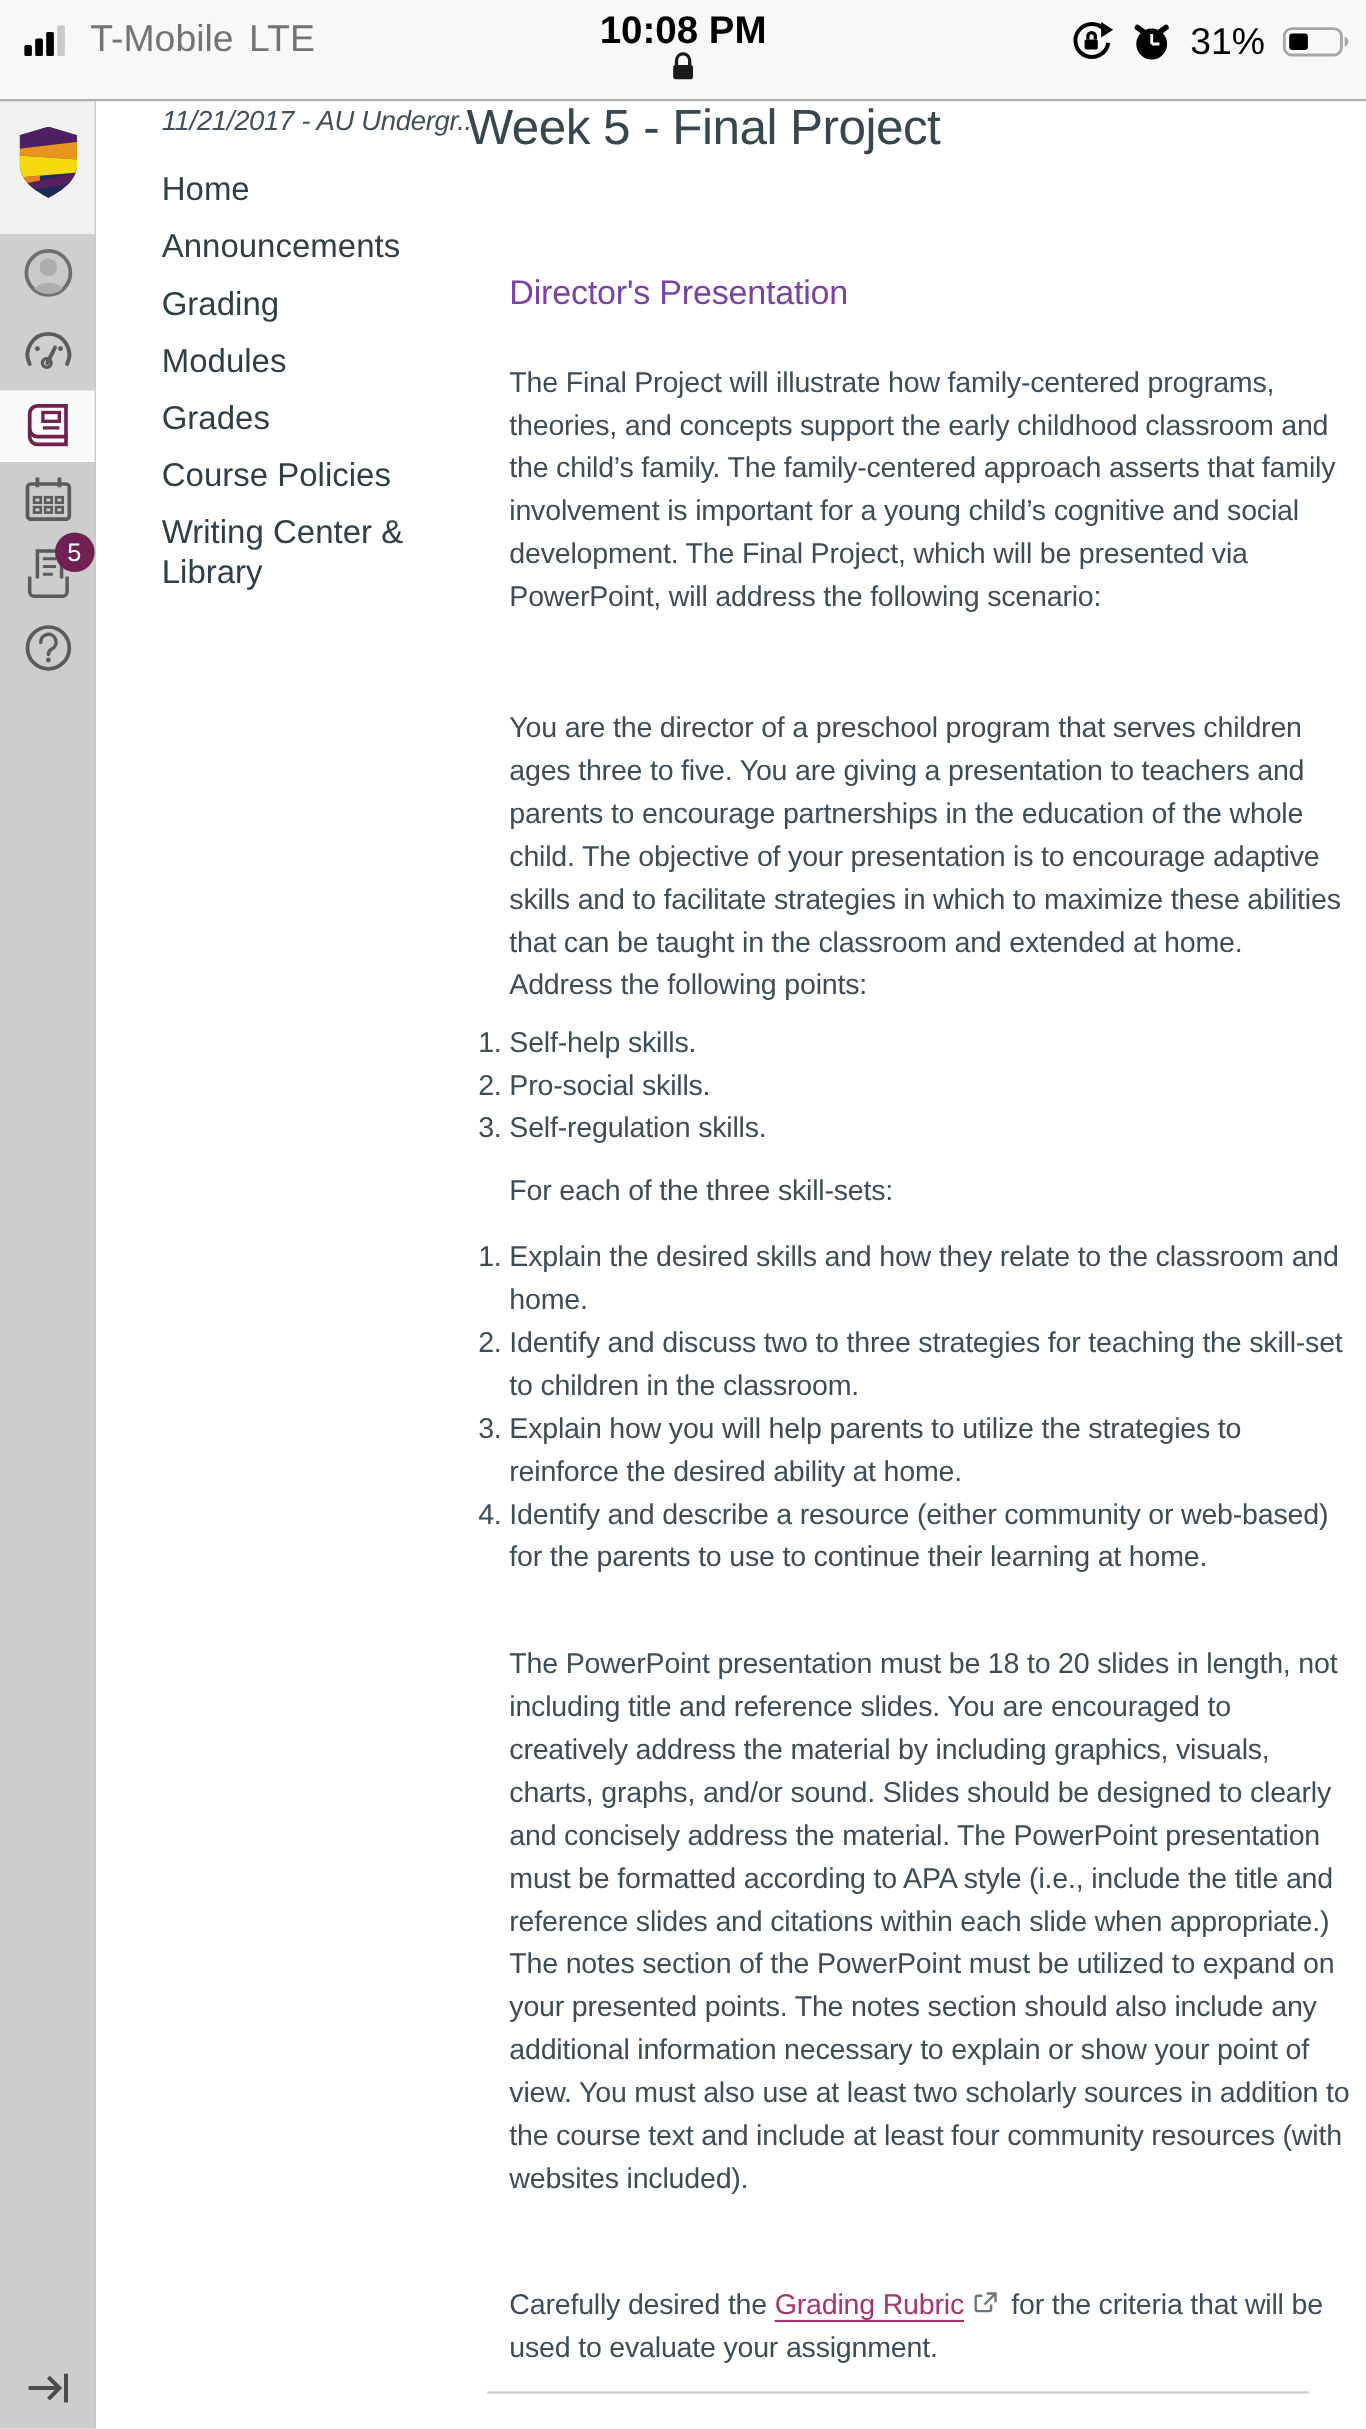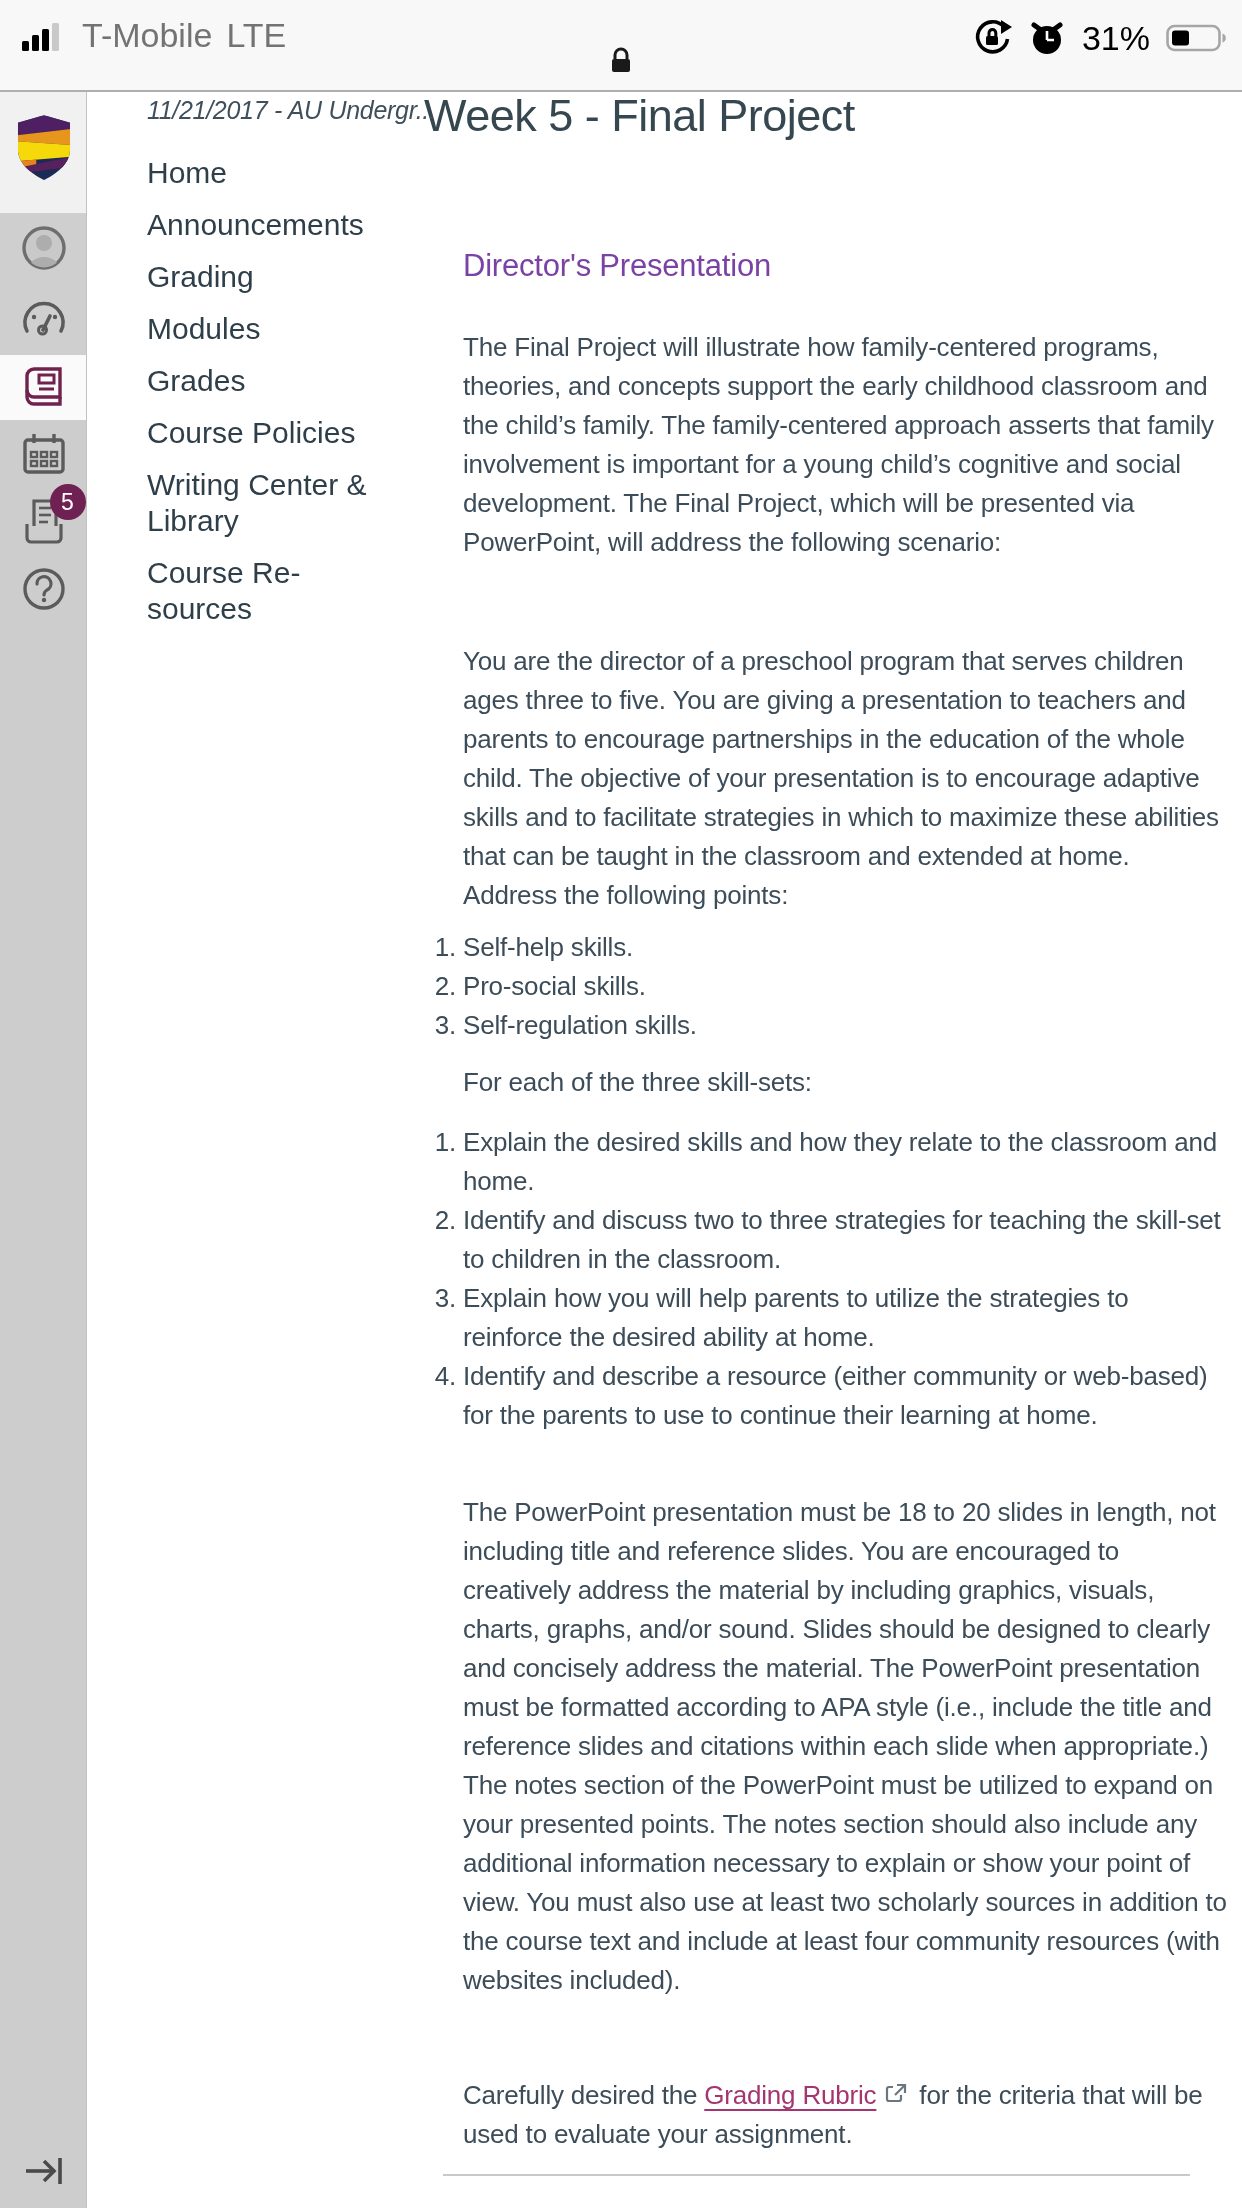--- a/index.html
+++ b/index.html
@@ -109,20 +109,21 @@
         <rect x="0" y="21" width="7" height="10" rx="1.5" fill="#000"></rect>
         <rect x="10" y="15" width="7" height="16" rx="1.5" fill="#000"></rect>
         <rect x="20" y="9" width="7" height="22" rx="1.5" fill="#000"></rect>
         <rect x="30" y="3" width="7" height="28" rx="1.5" fill="#C9C9C9"></rect>
       </svg>
     </span>
     <span>T-Mobile</span>
     <span style="margin-left:0;">LTE</span>
   </div>
 
+  <div class="sb-time">10:08 PM</div>
 
   <div class="sb-url">
     <span>
       <svg width="22" height="28" viewBox="0 0 22 28">
         <path d="M5 13 V9 a6 6 0 0 1 12 0 v4" stroke="#1a1a1a" stroke-width="3" fill="none"></path>
         <rect x="2" y="13" width="18" height="13" rx="2" fill="#1a1a1a"></rect>
       </svg>
     </span>
   </div>
 
@@ -277,22 +278,20 @@
 <div class="course-nav">
   <div class="cn-date">11/21/2017 - AU Undergr...</div>
   <div class="cn-item">Home</div>
   <div class="cn-item">Announcements</div>
   <div class="cn-item">Grading</div>
   <div class="cn-item">Modules</div>
   <div class="cn-item">Grades</div>
   <div class="cn-item">Course Policies</div>
   <div class="cn-item">Writing Center &amp;
 Library</div>
-  <div class="cn-item">Course Re-
-sources</div>
 </div>
 
 <div class="main">
   <h1 class="page-title">Week 5 - Final Project</h1>
 
   <h3 class="blk section-heading">Director's Presentation</h3>
 
   <p class="blk p1">The Final Project will illustrate how family-centered programs, theories, and concepts support the early childhood classroom and the child’s family. The family-centered approach asserts that family involvement is important for a young child’s cognitive and social development. The Final Project, which will be presented via PowerPoint, will address the following scenario:</p>
 
   <p class="blk p2">You are the director of a preschool program that serves children ages three to five. You are giving a presentation to teachers and parents to encourage partnerships in the education of the whole child. The objective of your presentation is to encourage adaptive skills and to facilitate strategies in which to maximize these abilities that can be taught in the classroom and extended at home. Address the following points:</p>

